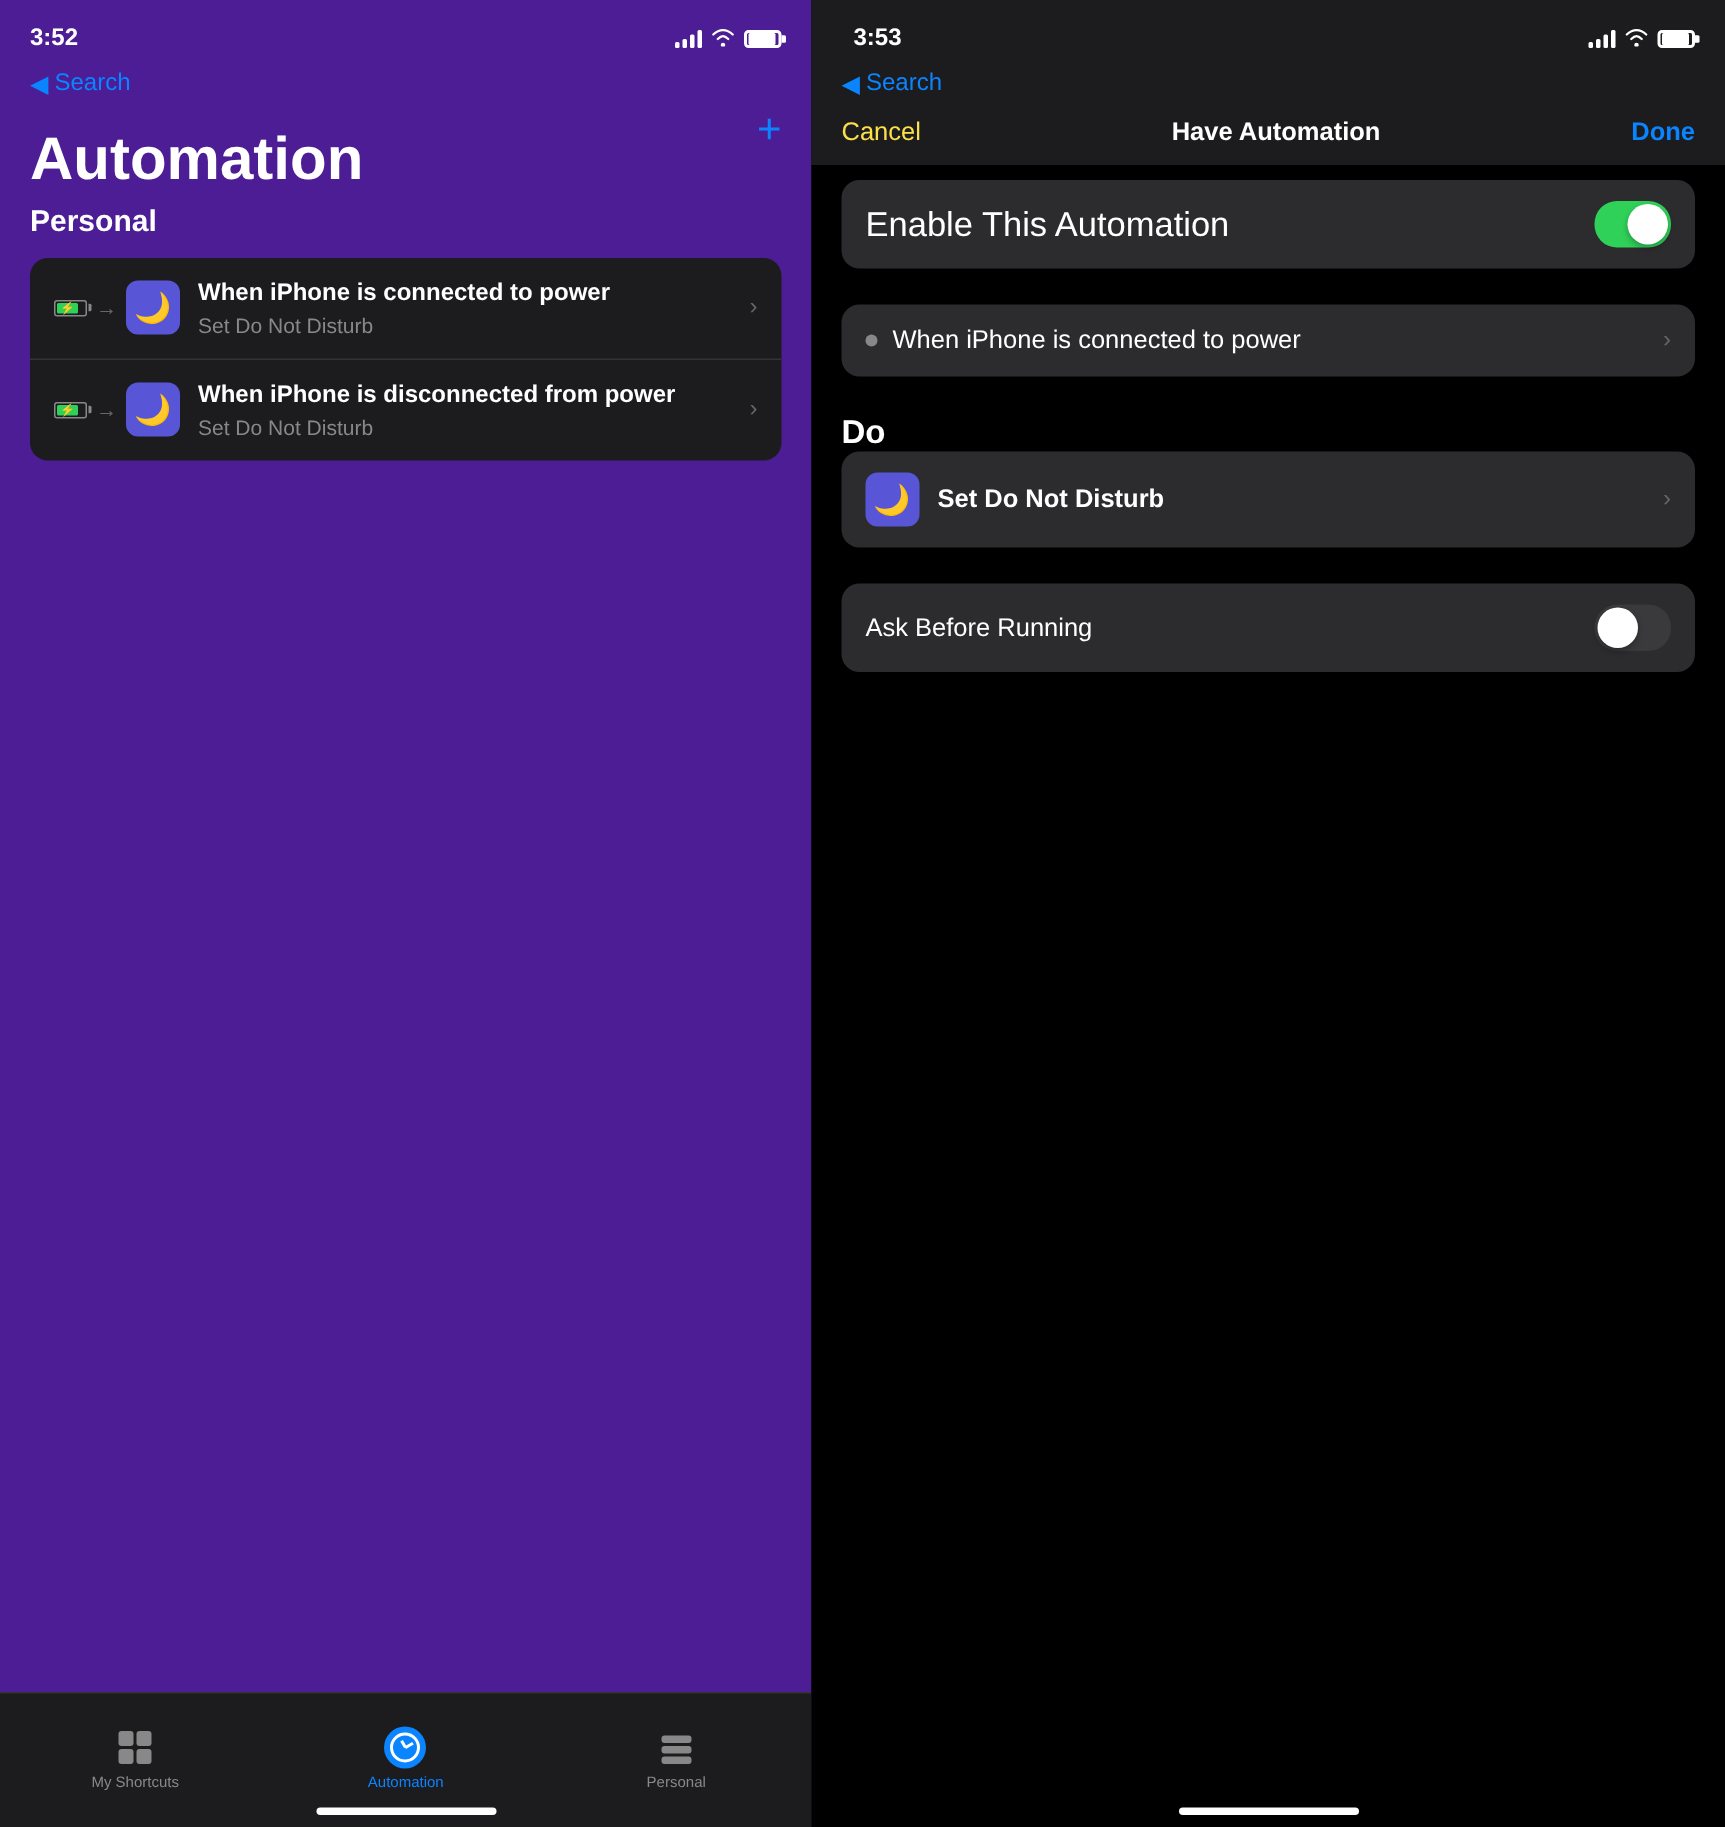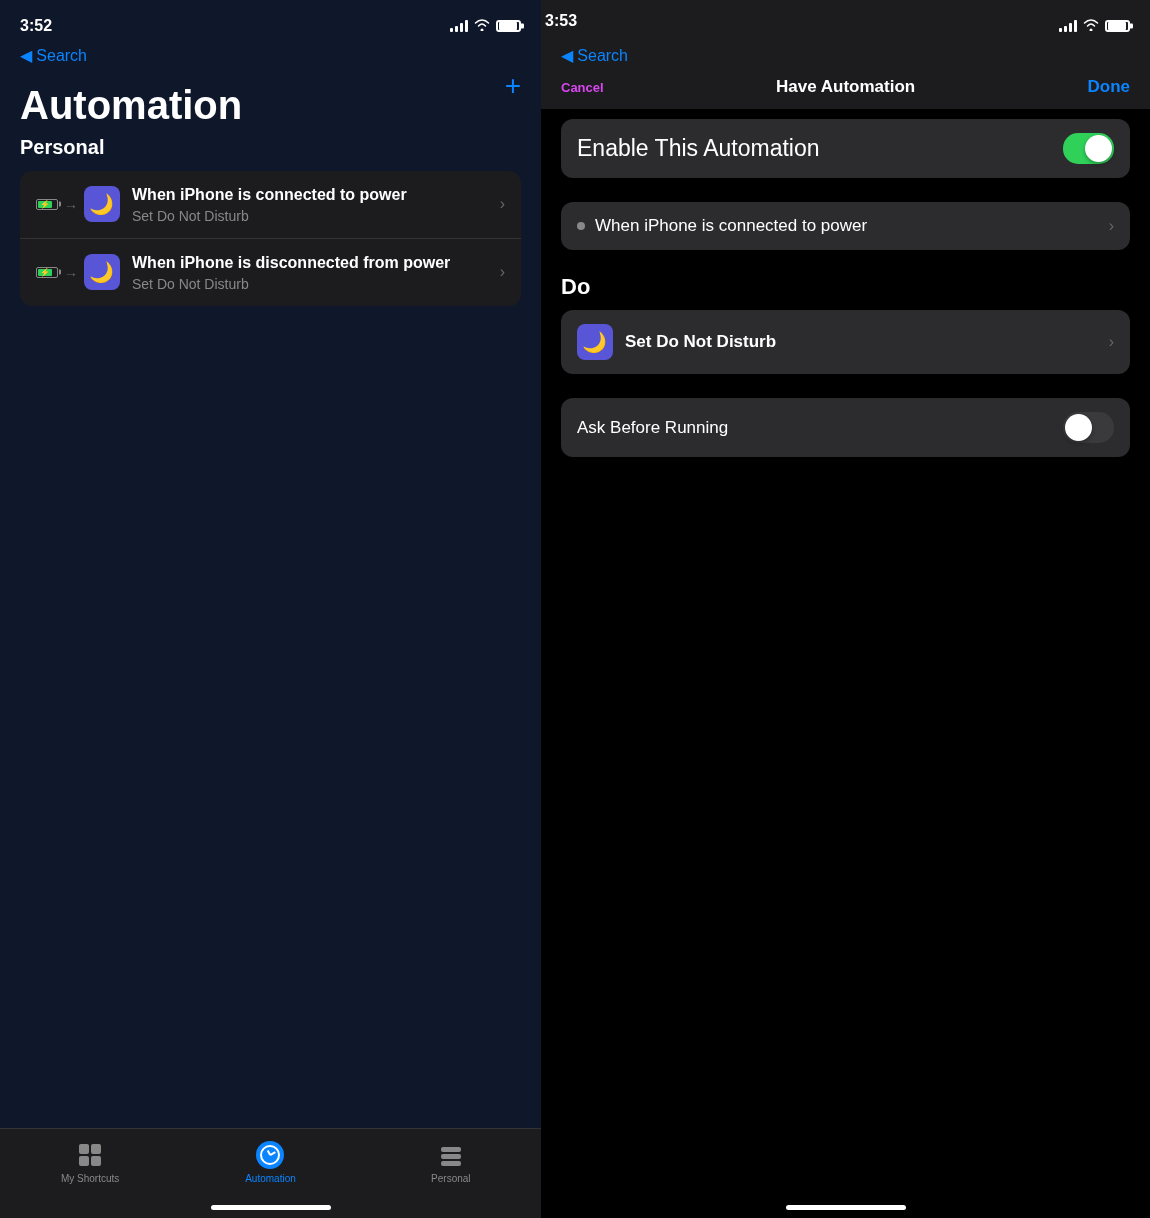--- a/index.html
+++ b/index.html
@@ -9,21 +9,21 @@
       display: flex;
       font-family: -apple-system, 'SF Pro Display', 'Helvetica Neue', Arial, sans-serif;
       background: #000;
       overflow: hidden;
     }
 
     
     .left-panel {
       width: 541px;
       height: 1218px;
-      background: #0f172a;
+      background: #4c1d95;
       display: flex;
       flex-direction: column;
       position: relative;
     }
 
     .status-bar-left {
       display: flex;
       justify-content: space-between;
       align-items: center;
       padding: 12px 20px 4px 20px;
@@ -248,21 +248,21 @@
     }
 
     
     .tab-bar-left {
       height: 90px;
       background: #1c1c1e;
       border-top: 1px solid #333;
       display: flex;
       align-items: flex-start;
       justify-content: space-around;
-      padding-top: 12px;
+      padding-top: 22px;
     }
 
     .tab-item {
       display: flex;
       flex-direction: column;
       align-items: center;
       gap: 4px;
       cursor: pointer;
       width: 80px;
     }
@@ -357,21 +357,22 @@
       height: 1218px;
       background: #1c1c1e;
       display: flex;
       flex-direction: column;
       position: relative;
     }
 
     .status-bar-right {
       display: flex;
       justify-content: space-between;
-      padding: 12px 20px 4px 4px;
+      align-items: center;
+      padding: 12px 20px 4px 28px;
       height: 44px;
       background: #1c1c1e;
     }
 
     .nav-back-right {
       padding: 2px 20px 4px 20px;
       font-size: 16px;
       color: #0a84ff;
       display: flex;
       align-items: center;
@@ -381,24 +382,23 @@
 
     .edit-automation-nav {
       display: flex;
       justify-content: space-between;
       align-items: center;
       padding: 8px 20px 12px 20px;
       background: #1c1c1e;
     }
 
     .nav-cancel {
-      font-size: 13px;
-      color: #d946ef;
+      font-size: 17px;
+      color: #fde047;
       cursor: pointer;
-      font-weight: bold;
     }
 
     .nav-title {
       font-size: 17px;
       font-weight: 600;
       color: #fff;
     }
 
     .nav-done {
       font-size: 17px;
@@ -496,21 +496,21 @@
 
     .when-row-label {
       font-size: 17px;
       color: #fff;
     }
 
     .do-section-header {
       font-size: 22px;
       font-weight: 700;
       color: #fff;
-      margin-bottom: 10px;
+      margin-bottom: 0;
     }
 
     .do-row {
       background: #2c2c2e;
       border-radius: 12px;
       padding: 14px 16px;
       display: flex;
       align-items: center;
       justify-content: space-between;
       margin-bottom: 24px;

